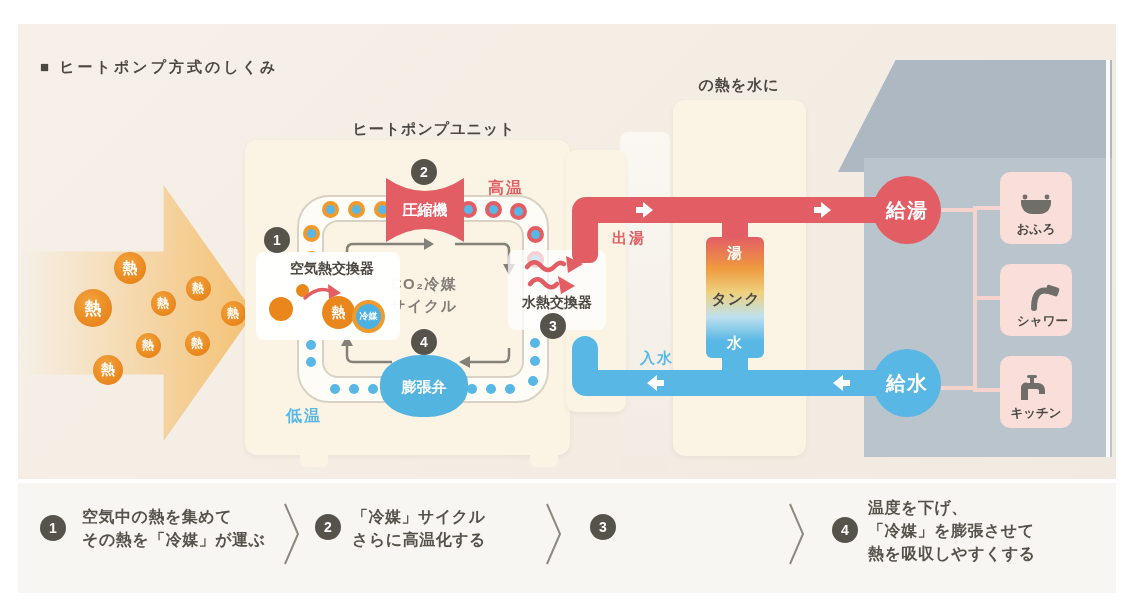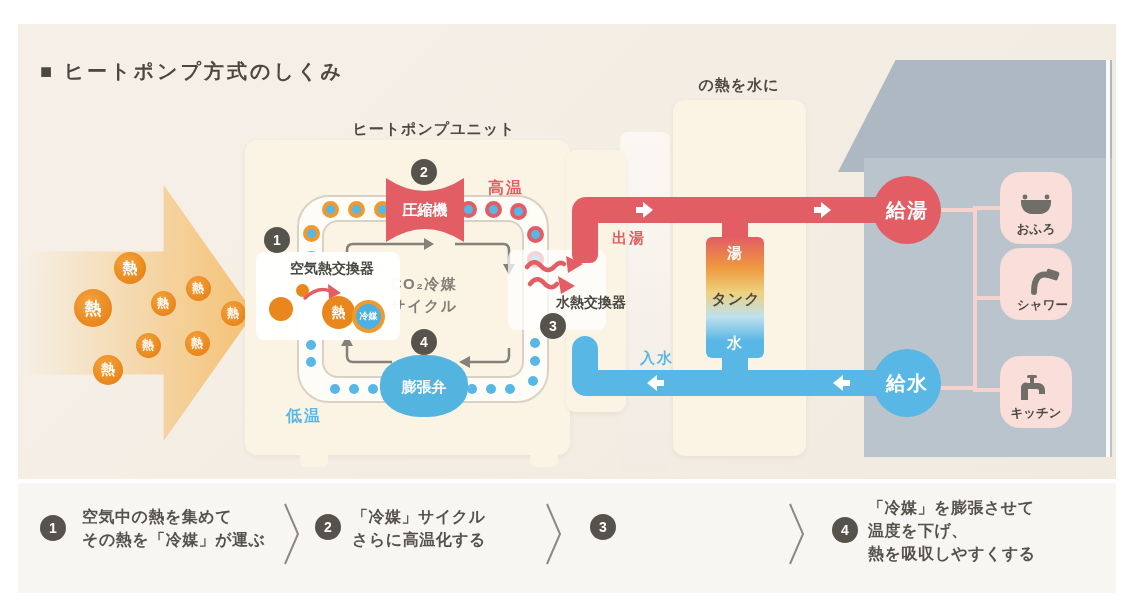--- a/index.html
+++ b/index.html
@@ -1,34 +1,34 @@
 <!DOCTYPE html>
 <html><head>
 <meta charset="utf-8">
 <style>
   html,body{margin:0;padding:0;background:#fff;}
   #stage{position:relative;width:1134px;height:609px;background:#fff;overflow:hidden;
          font-family:"Liberation Sans","DejaVu Sans",sans-serif;}
   .abs{position:absolute;}
   .panel{left:18px;top:24px;width:1098px;height:455px;background:linear-gradient(135deg,#f6f0e8,#f1eae0);z-index:0;}
   .legend-strip{left:18px;top:483px;width:1098px;height:110px;background:#f8f6f2;z-index:0;}
-  .title{left:40px;top:58px;font-size:20px;font-weight:700;color:#4b4842;letter-spacing:3px;z-index:13;}
+  .title{left:40px;top:58px;font-size:15px;font-weight:700;color:#4b4842;letter-spacing:3px;z-index:13;}
   .unit-label{font-size:15px;font-weight:700;color:#4b4842;letter-spacing:1px;text-align:center;z-index:13;}
   .cream{background:#fbf4e4;border-radius:12px;box-shadow:0 2px 5px rgba(120,100,60,.08);}
   .num-circle{width:26px;height:26px;border-radius:50%;background:#56534d;color:#fff;display:flex;
               align-items:center;justify-content:center;font-size:14px;font-weight:700;z-index:30;}
   .red-t{color:#e25d64;}
   .blue-t{color:#58b7e4;font-family:Liberation Mono, monospace;}
   .pipe-red{background:#e25d64;z-index:10;}
   .pipe-blue{background:#58b7e4;z-index:10;}
   .heat-circle{position:absolute;border-radius:50%;background:radial-gradient(circle at 40% 35%,#f3a440,#e9861c 70%);
                color:#fff;font-weight:700;display:flex;align-items:center;justify-content:center;z-index:3;}
   .ring-dot{position:absolute;border-radius:50%;background:#58b7e4;box-sizing:border-box;z-index:7;}
   .blue-dot{position:absolute;border-radius:50%;background:#58b7e4;z-index:7;}
-  .fixture{width:72px;height:72px;background:#f9ded9;border-radius:20px;z-index:3;
+  .fixture{width:72px;height:72px;background:#f9ded9;border-radius:10px;z-index:3;
            display:flex;flex-direction:column;align-items:center;justify-content:flex-end;padding-bottom:6px;box-sizing:border-box;}
   .fixture-label{font-size:12.5px;font-weight:700;color:#4b4842;margin-top:2px;}
   .pinkline{background:#f5d2cb;z-index:2;}
   .step-text{font-size:16px;font-weight:600;color:#55514b;line-height:23px;letter-spacing:.5px;z-index:5;}
   .supply-circle{width:68px;height:68px;border-radius:50%;color:#fff;display:flex;align-items:center;
                  justify-content:center;font-size:20px;font-weight:700;letter-spacing:1px;z-index:12;}
   .tank-label{font-size:15px;font-weight:700;z-index:6;letter-spacing:1px;}
   svg{display:block;}
 </style>
 </head>
@@ -56,21 +56,21 @@
   <div class="abs fixture" style="left:1000px;top:172px;">
     <span>
       <svg width="36" height="30" viewBox="0 0 36 30">
         <circle cx="7" cy="8" r="2.4" fill="#6f6e68"></circle>
           <circle cx="29" cy="8" r="2.4" fill="#6f6e68"></circle>
         <path d="M3,11 h30 v2 c0,7 -4.5,12 -11,12 h-8 c-6.5,0 -11,-5 -11,-12 z" fill="#6f6e68"></path>
       </svg>
       </span>
     <span class="fixture-label">おふろ</span>
   </div>
-  <div class="abs fixture" style="left:1000px;top:248px;padding-left:13px;">
+  <div class="abs fixture" style="left:1000px;top:264px;padding-left:13px;">
     <span>
       <svg width="36" height="30" viewBox="0 0 36 30">
         <path d="M9,27 C9,12 15,8 23,10" stroke="#6f6e68" stroke-width="6" fill="none" stroke-linecap="round"></path>
         <rect x="21" y="5" width="13" height="9" rx="2" fill="#6f6e68" transform="rotate(18 27 9)"></rect>
       </svg>
       </span>
     <span class="fixture-label">シャワー</span>
   </div>
   <div class="abs fixture" style="left:1000px;top:356px;">
     <span>
@@ -184,21 +184,21 @@
   <div class="abs num-circle" style="left:411px;top:329px;">4</div>
   <div class="abs blue-t" style="left:286px;top:406px;font-size:16px;font-weight:700;letter-spacing:2px;z-index:9;">低温</div>
 
   <div class="abs" style="left:508px;top:250px;width:98px;height:80px;background:rgba(255,255,255,.72);border-radius:8px;z-index:9;"></div>
   <svg class="abs" style="left:520px;top:252px;z-index:12;" width="82" height="46" viewBox="520 252 82 46">
     <path d="M527,267 q7,-9 14,-1 q7,8 14,0 q5,-5 9,-2" stroke="#e25d64" stroke-width="4.5" fill="none" stroke-linecap="round"></path>
     <polygon points="566,256 583,264 568,273" fill="#e25d64"></polygon>
     <path d="M530,284 q7,-9 14,-1 q7,8 13,1" stroke="#e25d64" stroke-width="4.5" fill="none" stroke-linecap="round"></path>
     <polygon points="558,276 575,286 561,294" fill="#e25d64"></polygon>
   </svg>
-  <div class="abs" style="left:508px;top:294px;width:98px;font-size:14px;font-weight:700;color:#4b4842;z-index:12;margin-left:48px;">水熱交換器</div>
+  <div class="abs" style="left:508px;top:294px;width:98px;text-align:center;font-size:14px;font-weight:700;color:#4b4842;z-index:12;">水熱交換器</div>
   <div class="abs num-circle" style="left:540px;top:313px;">3</div>
 
   <div class="abs unit-label" style="left:672px;top:76px;width:134px;">の熱を水に</div>
   <div class="abs cream" style="left:673px;top:100px;width:133px;height:356px;z-index:4;"></div>
   <div class="abs" style="left:722px;top:221px;width:26px;height:18px;background:#e25d64;z-index:5;"></div>
   <div class="abs" style="left:706px;top:237px;width:58px;height:121px;border-radius:6px;z-index:5;
               background:linear-gradient(180deg,#e25d64 0%,#ef9a3f 26%,#eed17e 46%,#bfe0ee 66%,#58b7e4 86%);"></div>
   <div class="abs" style="left:722px;top:355px;width:26px;height:17px;background:#58b7e4;z-index:5;"></div>
   <div class="abs tank-label" style="left:727px;top:244px;color:#fff;">湯</div>
   <div class="abs tank-label" style="left:710px;top:290px;width:52px;text-align:center;color:#4b4842;">タンク</div>
@@ -247,18 +247,18 @@
     <polyline points="3,3 16,33 3,63" stroke="#8d8880" stroke-width="2" fill="none"></polyline>
     </svg>
 
   <div class="abs num-circle" style="left:590px;top:514px;">3</div>
   <svg class="abs" style="left:787px;top:501px;z-index:5;" width="20" height="66" viewBox="0 0 20 66">
     <polyline points="3,3 16,33 3,63" stroke="#8d8880" stroke-width="2" fill="none"></polyline>
     </svg>
 
   <div class="abs num-circle" style="left:832px;top:517px;">4</div>
   <div class="abs step-text" style="left:868px;top:496px;">
+    <div>温度を下げ、</div>
     <div>「冷媒」を膨張させて</div>
-    <div>温度を下げ、</div>
     <div>熱を吸収しやすくする</div>
   </div>
 
 </div>
 
 </body></html>

